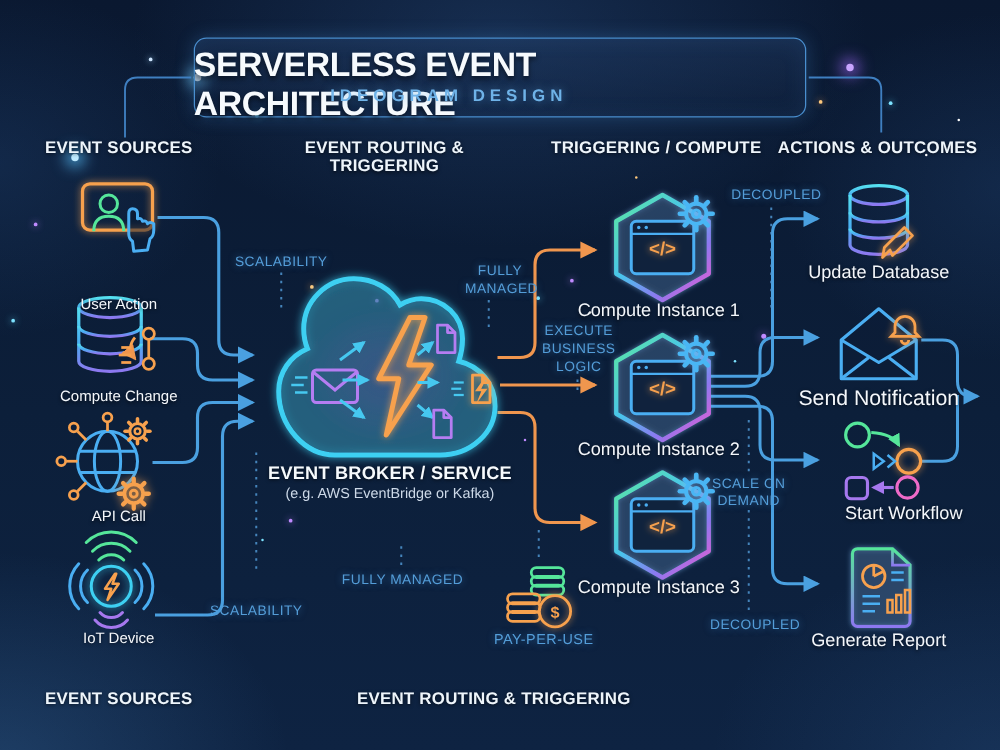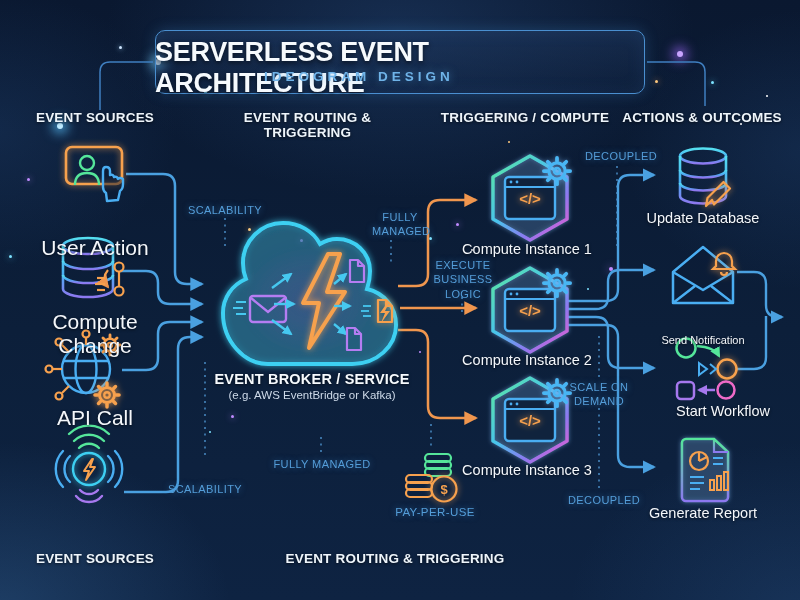--- a/index.html
+++ b/index.html
@@ -22,21 +22,21 @@
   .title-main{position:absolute;left:155px;top:37px;width:488px;text-align:left;
     color:#f6fafd;font-size:27px;font-weight:800;letter-spacing:-0.3px;
     text-shadow:0 2px 4px rgba(0,0,0,0.55);}
   .title-sub{position:absolute;left:155px;top:69px;width:408px;text-align:center;
     color:#6fb3e8;font-size:13.5px;font-weight:700;letter-spacing:4px;
     text-shadow:0 0 8px rgba(90,170,230,0.6);}
   .hdr{position:absolute;top:110px;text-align:center;color:#eef5fb;font-size:13.5px;
     font-weight:700;letter-spacing:0.2px;text-shadow:0 1px 3px rgba(0,0,0,0.6);}
   .ftr{position:absolute;top:551px;text-align:center;color:#eef5fb;font-size:13.5px;
     font-weight:700;letter-spacing:0.2px;text-shadow:0 1px 3px rgba(0,0,0,0.6);}
-  .lbl{position:absolute;text-align:center;color:#f4f7fb;font-size:21px;font-weight:500;
+  .lbl{position:absolute;text-align:center;color:#f4f7fb;font-size:12px;font-weight:500;
     text-shadow:0 1px 3px rgba(0,0,0,0.6);}
   .ann{position:absolute;text-align:center;color:#549dd8;font-size:11px;font-weight:400;
     letter-spacing:0.4px;line-height:1.3;text-shadow:0 0 6px rgba(70,150,220,0.55);}
   .broker-t{position:absolute;left:212px;top:371px;width:200px;text-align:center;
     color:#f6fafd;font-size:14.5px;font-weight:800;letter-spacing:0.2px;
     text-shadow:0 1px 3px rgba(0,0,0,0.6);}
   .broker-s{position:absolute;left:202px;top:389px;width:220px;text-align:center;
     color:#cdd9e8;font-size:11.5px;font-weight:400;}
   svg{position:absolute;left:0;top:0;}
 </style>
@@ -375,30 +375,31 @@
   <div class="title-sub">IDEOGRAM DESIGN</div>
 
   <div class="hdr" style="left:20px;width:150px;">EVENT SOURCES</div>
   <div class="hdr" style="left:200px;width:215px;">EVENT ROUTING &amp; TRIGGERING</div>
   <div class="hdr" style="left:440px;width:170px;">TRIGGERING / COMPUTE</div>
   <div class="hdr" style="left:617px;width:170px;">ACTIONS &amp; OUTCOMES</div>
 
   <div class="lbl" style="left:20px;top:236px;width:150px;">User Action</div>
   <div class="lbl" style="left:20px;top:310px;width:150px;">Compute Change</div>
   <div class="lbl" style="left:20px;top:406px;width:150px;">API Call</div>
+  <div class="lbl" style="left:20px;top:503px;width:150px;">IoT Device</div>
 
   <div class="broker-t">EVENT BROKER / SERVICE</div>
   <div class="broker-s">(e.g. AWS EventBridge or Kafka)</div>
 
   <div class="lbl" style="left:447px;top:241px;width:160px;font-size:14.5px;">Compute Instance 1</div>
   <div class="lbl" style="left:447px;top:352px;width:160px;font-size:14.5px;">Compute Instance 2</div>
   <div class="lbl" style="left:447px;top:462px;width:160px;font-size:14.5px;">Compute Instance 3</div>
 
   <div class="lbl" style="left:628px;top:210px;width:150px;font-size:14.5px;">Update Database</div>
-  <div class="lbl" style="left:628px;top:309px;width:150px;font-size:11px;margin-top:25px;">Send Notification</div>
+  <div class="lbl" style="left:628px;top:309px;width:150px;font-size:17px;">Send Notification</div>
   <div class="lbl" style="left:648px;top:403px;width:150px;font-size:14.5px;text-align:center;">Start Workflow</div>
   <div class="lbl" style="left:628px;top:505px;width:150px;font-size:14.5px;">Generate Report</div>
 
   <div class="ann" style="left:185px;top:203px;width:80px;">SCALABILITY</div>
   <div class="ann" style="left:372px;top:210px;width:56px;">FULLY MANAGED</div>
   <div class="ann" style="left:432px;top:258px;width:62px;">EXECUTE BUSINESS LOGIC</div>
   <div class="ann" style="left:585px;top:149px;width:66px;">DECOUPLED</div>
   <div class="ann" style="left:566px;top:380px;width:66px;">SCALE ON DEMAND</div>
   <div class="ann" style="left:568px;top:493px;width:66px;">DECOUPLED</div>
   <div class="ann" style="left:165px;top:482px;width:80px;">SCALABILITY</div>

